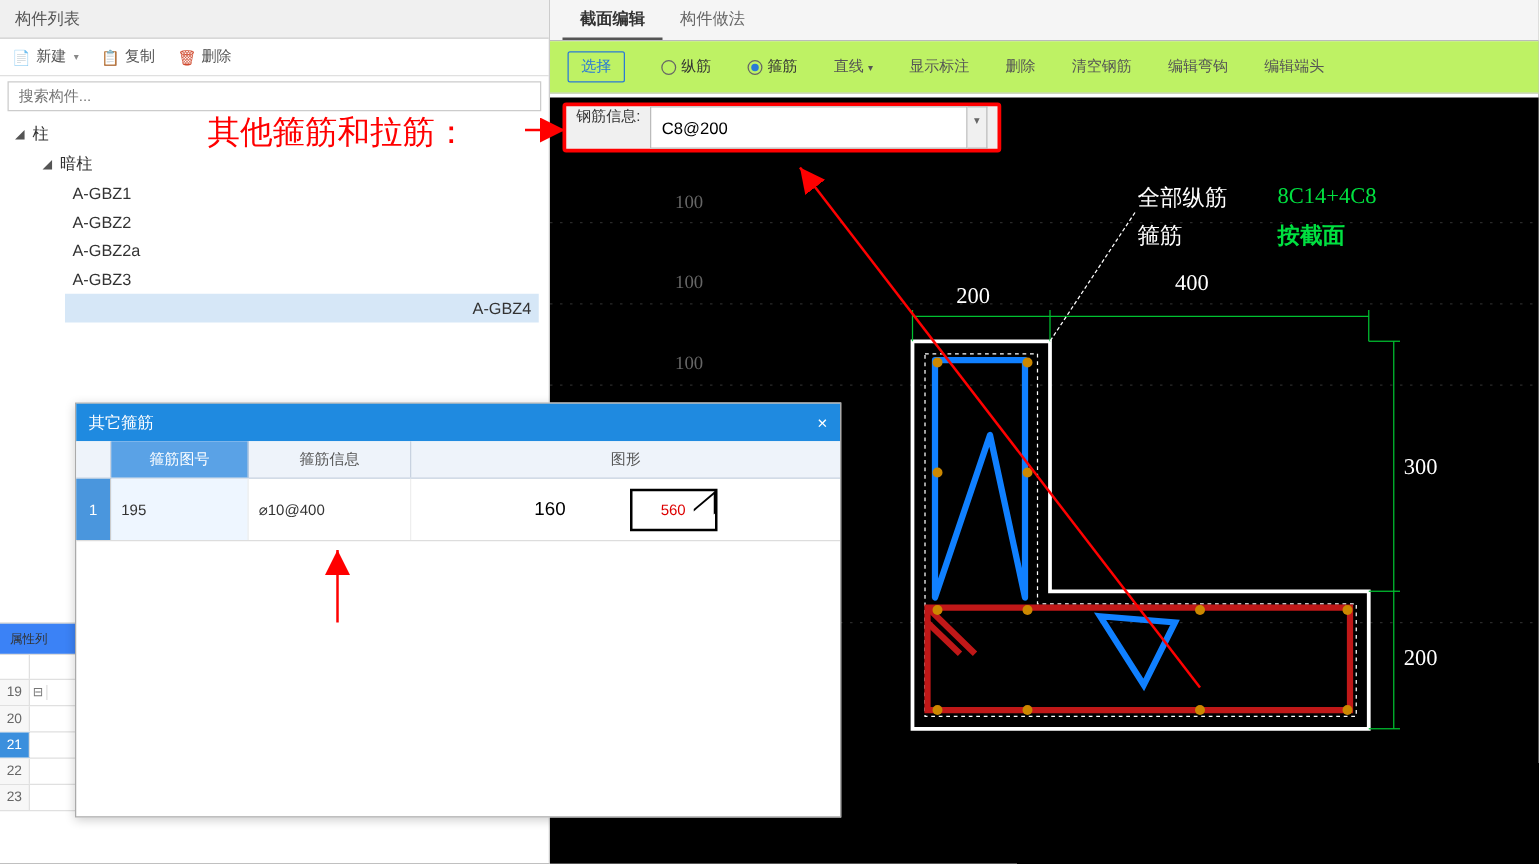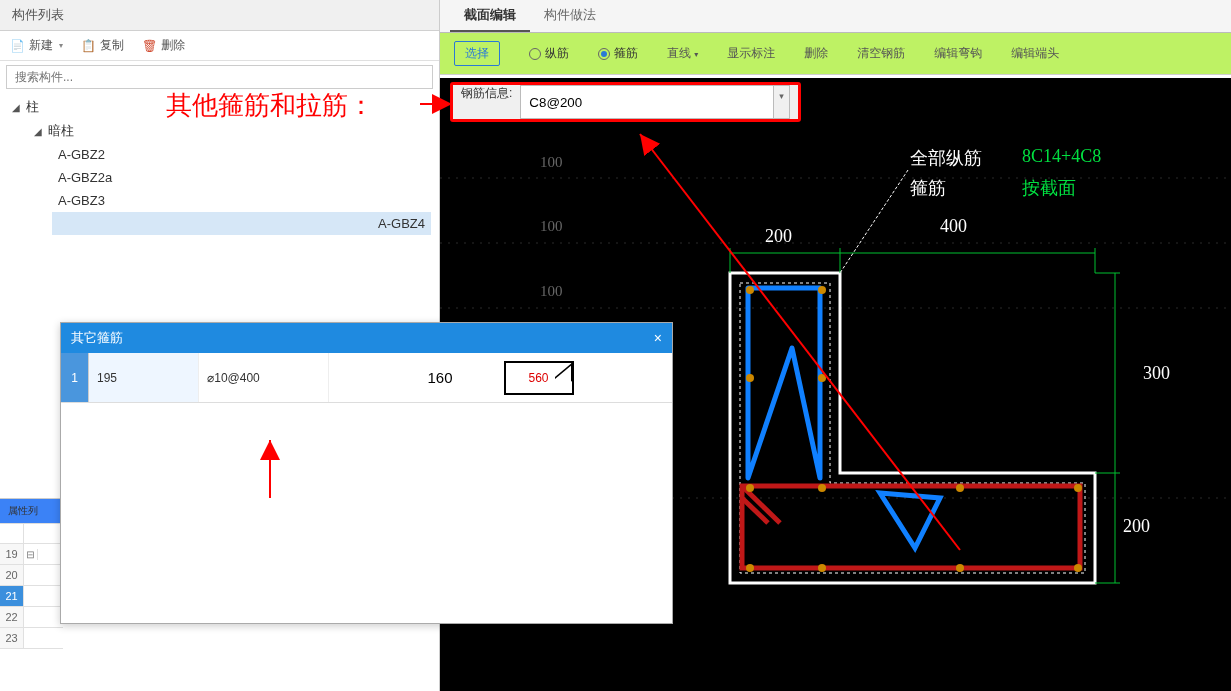--- a/index.html
+++ b/index.html
@@ -102,20 +102,21 @@
     <div class="tree-node">
       <span class="tree-toggle">◢</span>
       <span>柱</span>
     </div>
     <div class="tree-children">
       <div class="tree-node">
         <span class="tree-toggle">◢</span>
         <span>暗柱</span>
       </div>
       <div class="tree-children">
+        <div class="tree-leaf">A-GBZ1</div>
         <div class="tree-leaf">A-GBZ2</div>
         <div class="tree-leaf">A-GBZ2a</div>
         <div class="tree-leaf">A-GBZ3</div>
         <div class="tree-leaf selected">A-GBZ4</div>
       </div>
     </div>
   </div>
 </div>
 
 <div class="prop-panel">
@@ -221,42 +222,48 @@
       </g>
 
       <line x1="468" y1="92" x2="400" y2="195" stroke="#fff" stroke-width="1" stroke-dasharray="3 2"></line>
     </svg>
     
     <div class="draw-lbl small" style="left:100px; top:76px;">100</div>
     <div class="draw-lbl small" style="left:100px; top:140px;">100</div>
     <div class="draw-lbl small" style="left:100px; top:205px;">100</div>
     <div class="draw-lbl" style="left:325px; top:148px;">200</div>
     <div class="draw-lbl" style="left:500px; top:138px;">400</div>
-    <div class="draw-lbl" style="left:683px; top:285px;margin-left:20px;">300</div>
+    <div class="draw-lbl" style="left:683px; top:285px;">300</div>
     <div class="draw-lbl" style="left:683px; top:438px;">200</div>
     <div class="draw-lbl" style="left:470px; top:68px;">全部纵筋</div>
     <div class="draw-lbl green" style="left:582px; top:68px;">8C14+4C8</div>
     <div class="draw-lbl" style="left:470px; top:98px;">箍筋</div>
-    <div class="draw-lbl green" style="left:582px; top:98px;">按截面</div>
+    <div class="draw-lbl green" style="left:582px; top:98px;font-weight:bold;">按截面</div>
   </div>
 </div>
 
 <div class="info-bar-box">
   <span>钢筋信息:</span>
   <input class="info-input" value="C8@200" style="">
   <div class="info-drop">▾</div>
 </div>
 
 <div class="anno-red-1">其他箍筋和拉筋：</div>
 <div class="anno-red-2">附加箍筋</div>
 
 <div class="dialog">
   <div class="dlg-title">
     <span>其它箍筋</span>
     <span class="dlg-close">×</span>
+  </div>
+  <div class="dlg-head-row">
+    <div class="c0"></div>
+    <div class="c1">箍筋图号</div>
+    <div class="c2">箍筋信息</div>
+    <div class="c3">图形</div>
   </div>
   <div class="dlg-row">
     <div class="c0">1</div>
     <div class="c1">195</div>
     <div class="c2">⌀10@400</div>
     <div class="c3">
       <span style="font-size:15px;color:#000;">160</span>
       <div class="shape-box">
           <span>560</span>
         </div>

